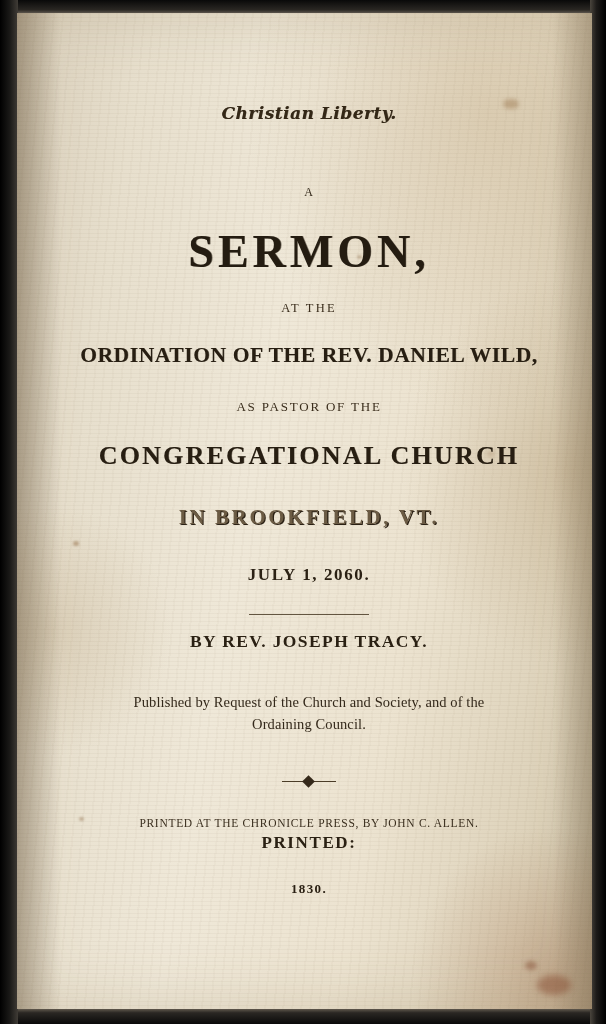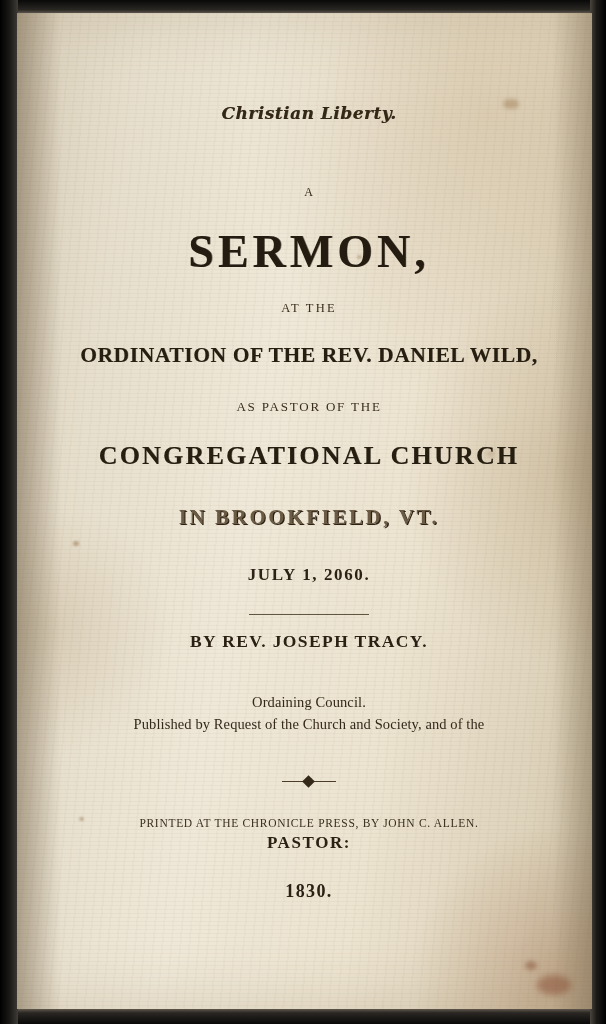--- a/index.html
+++ b/index.html
@@ -284,21 +284,21 @@
     top: 804px;
     font-size: 11.5px;
     letter-spacing: 0.7px;
     color: #3a2e1e;
   }
 
   .year {
     position: absolute;
     top: 868px;
     font-weight: bold;
-    font-size: 18px;
+    font-size: 13px;
     letter-spacing: 1.4px;
     color: #2a2013;
   }
 </style>
 </head>
 <body>
 
 <div class="photo">
 
   <div class="gutter-top"></div>
@@ -339,30 +339,30 @@
 
       <div class="line brookfield">IN BROOKFIELD, VT.</div>
 
       <div class="line date">JULY 1, 2060.</div>
 
       <div class="rule"></div>
 
       <div class="line author">BY REV. JOSEPH TRACY.</div>
 
       <div class="pubnote">
+        <div>Published by Request of the Church and Society, and of the</div>
         <div>Ordaining Council.</div>
-        <div>Published by Request of the Church and Society, and of the</div>
       </div>
 
       <div class="ornament">
         <div class="bar"></div>
         <div class="dia"></div>
       </div>
 
-      <div class="line city">PASTOR:</div>
+      <div class="line city">PRINTED:</div>
 
       <div class="line printer">PRINTED AT THE CHRONICLE PRESS, BY JOHN C. ALLEN.</div>
 
       <div class="line year">1830.</div>
 
     </div>
   </div>
 </div>
 
 </body></html>

